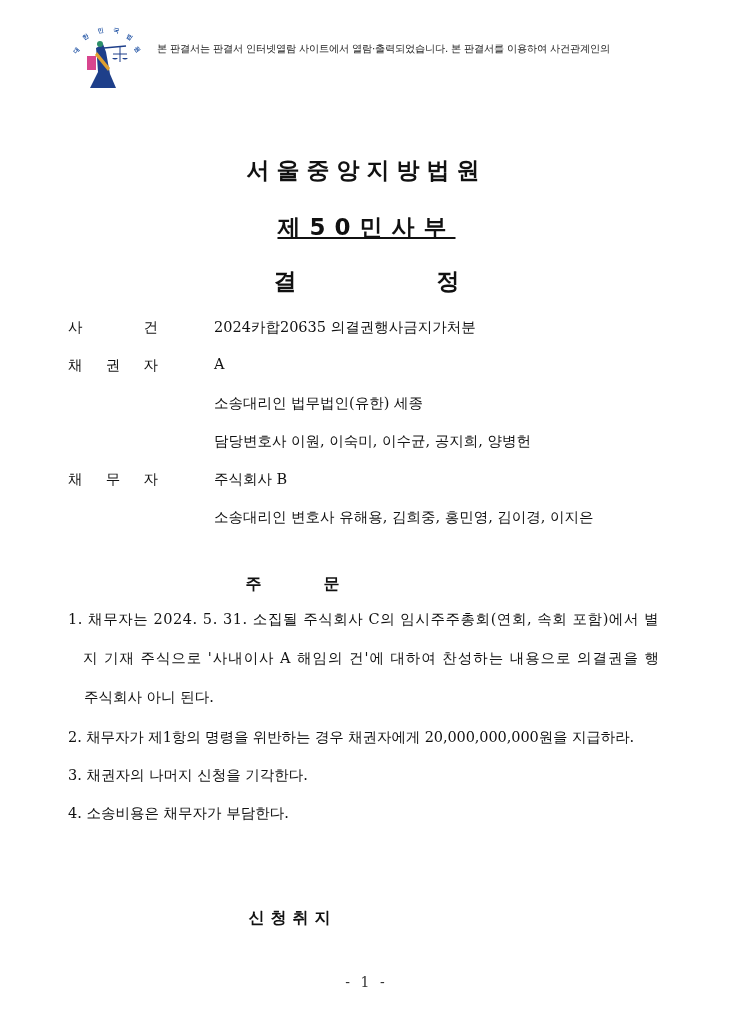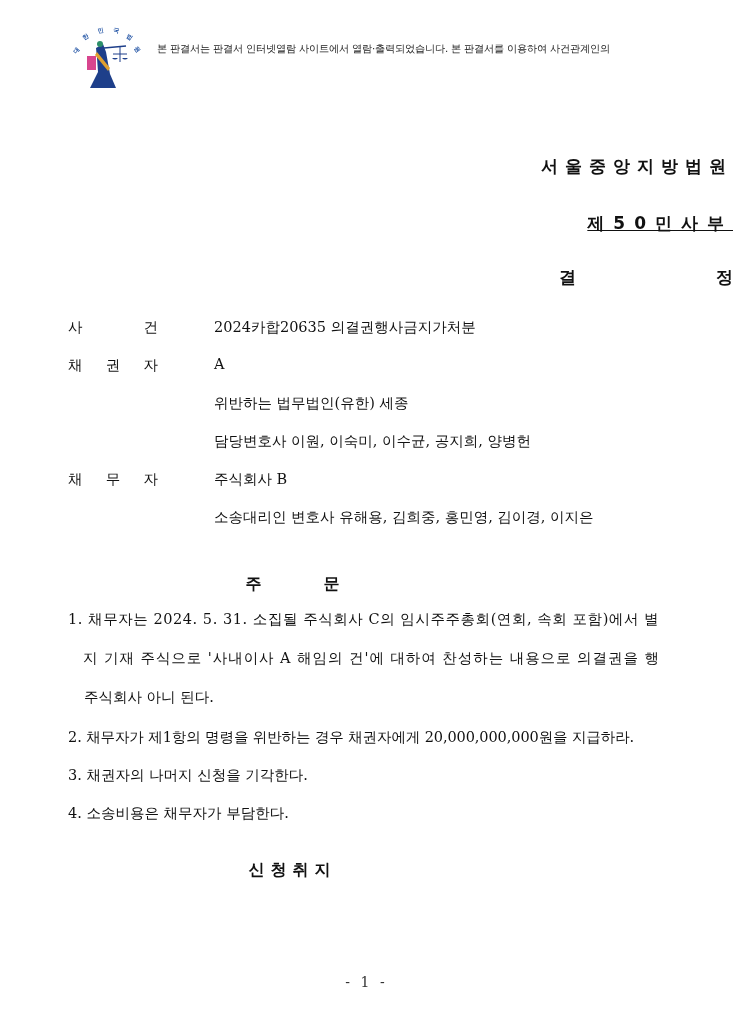--- a/index.html
+++ b/index.html
@@ -2,35 +2,35 @@
 <html><head>
 <meta charset="utf-8">
 <style>
   html, body { margin:0; padding:0; background:#fff; }
   body { width:733px; height:1035px; position:relative; overflow:hidden; color:#111;
          font-family:"DejaVu Serif", "Liberation Serif", serif; }
   .header { position:absolute; left:0; top:0; width:733px; height:100px; }
   .logo { position:absolute; left:70px; top:22px; width:80px; height:70px; }
   .notice { position:absolute; left:157px; top:38px; width:540px; font-family:"DejaVu Sans","Liberation Sans",sans-serif;
             font-size:10.2px; line-height:21px; color:#222; white-space:nowrap; letter-spacing:-0.2px; }
-  .title { position:absolute; left:0; width:733px; text-align:right; font-family:"DejaVu Sans","Liberation Sans",sans-serif;
-           font-weight:bold; font-size:17px; color:#111; }
+  .title { position:absolute; left:0; width:733px; text-align:center; font-family:"DejaVu Sans","Liberation Sans",sans-serif;
+           font-weight:bold; font-size:23px; color:#111; }
   .court { top:155px; letter-spacing:7px; }
   .division { top:212px; letter-spacing:9px;text-decoration:underline; }
   .doc-type { top:266px; }
   .doc-type span { display:inline-block; }
   .parties { position:absolute; left:68px; top:318px; font-size:14.5px; }
   .prow { position:absolute; left:0; height:20px; white-space:nowrap; }
   .plabel { position:absolute; left:0; width:90px; display:flex; justify-content:space-between; }
   .pval { position:absolute; left:146px; }
   .section-title { position:absolute; left:0; width:585px; text-align:center; font-family:"DejaVu Sans","Liberation Sans",sans-serif;
                    font-weight:bold; font-size:16px; }
   .order { top:574px; }
   .order span { display:inline-block; }
-  .purpose { top:860px; letter-spacing:6px; }
+  .purpose { top:908px; letter-spacing:6px; }
   .items { position:absolute; left:68px; top:610px; width:600px; font-size:14.5px; }
   .item { position:absolute; left:0; width:600px; white-space:nowrap; }
   .line { position:absolute; white-space:nowrap; }
   .pageno { position:absolute; left:0; width:733px; top:974px; text-align:center; font-size:14px; color:#333; letter-spacing:3px; }
 </style>
 </head>
 <body>
 
 <div class="header">
   <div class="logo">
@@ -75,21 +75,21 @@
   </div>
   <div class="prow" style="top:38px">
     <div class="plabel">
         <span>채</span>
         <span>권</span>
         <span>자</span>
       </div>
     <div class="pval">A</div>
   </div>
   <div class="prow" style="top:76px">
-    <div class="pval">위반하는 법무법인(유한) 세종</div>
+    <div class="pval">소송대리인 법무법인(유한) 세종</div>
   </div>
   <div class="prow" style="top:114px">
     <div class="pval">담당변호사 이원, 이숙미, 이수균, 공지희, 양병헌</div>
   </div>
   <div class="prow" style="top:152px">
     <div class="plabel">
         <span>채</span>
         <span>무</span>
         <span>자</span>
       </div>

